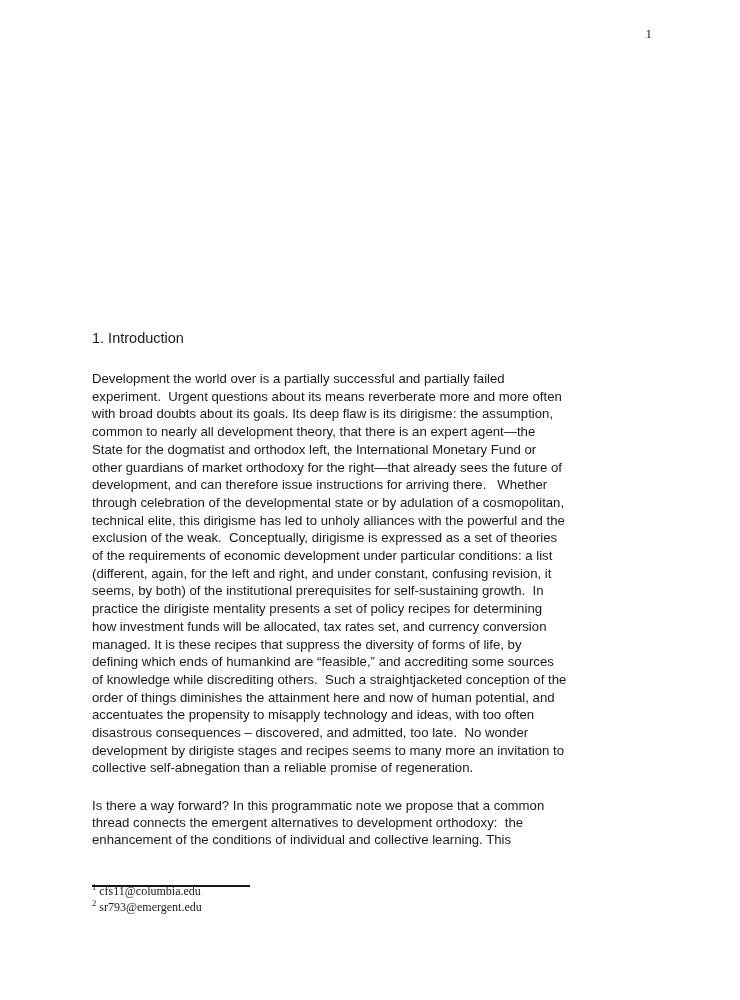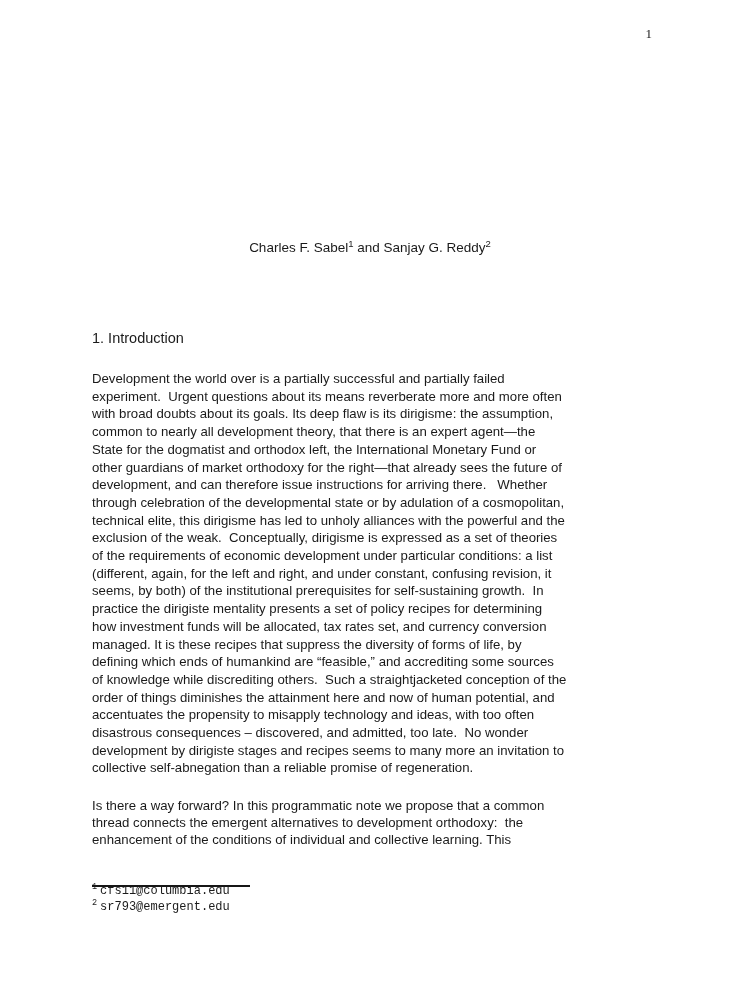--- a/index.html
+++ b/index.html
@@ -74,44 +74,40 @@
     left: 92px;
     width: 158px;
     height: 0;
     border: none;
     border-top: 2px solid #161616;
   }
   .footnotes {
     position: absolute;
     top: 884px;
     left: 92px;
-    font-family: Liberation Mono, monospace;
+    font-family: Liberation Serif, serif;
     font-size: 12px;
     line-height: 15.5px;
     color: #1a1a1a;
-    text-align: center;
   }
   .footnote-item sup {
     font-size: 8.5px;
     line-height: 0;
     vertical-align: super;
     margin-right: 3px;
   }
 </style>
 </head>
 <body>
 
 <div class="page">
 
   <div class="page-number">1</div>
 
 
-  <div class="authors-line">
-    <span>Charles F. Sabel</span><sup>1</sup><span> and </span><span>Sanjay G. Reddy</span><sup>2</sup>
-  </div>
 
   <div class="section-heading">1. Introduction</div>
 
   <div class="body-paragraph para-1">Development the world over is a partially successful and partially failed
 experiment.  Urgent questions about its means reverberate more and more often
 with broad doubts about its goals. Its deep flaw is its dirigisme: the assumption,
 common to nearly all development theory, that there is an expert agent—the
 State for the dogmatist and orthodox left, the International Monetary Fund or
 other guardians of market orthodoxy for the right—that already sees the future of
 development, and can therefore issue instructions for arriving there.   Whether

